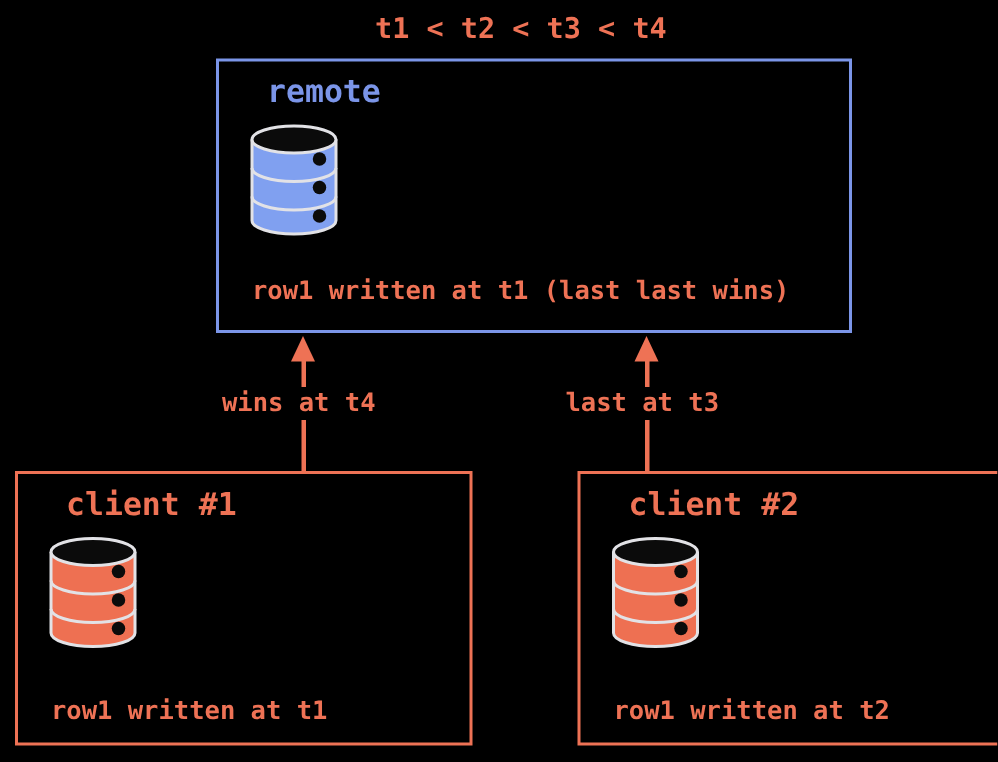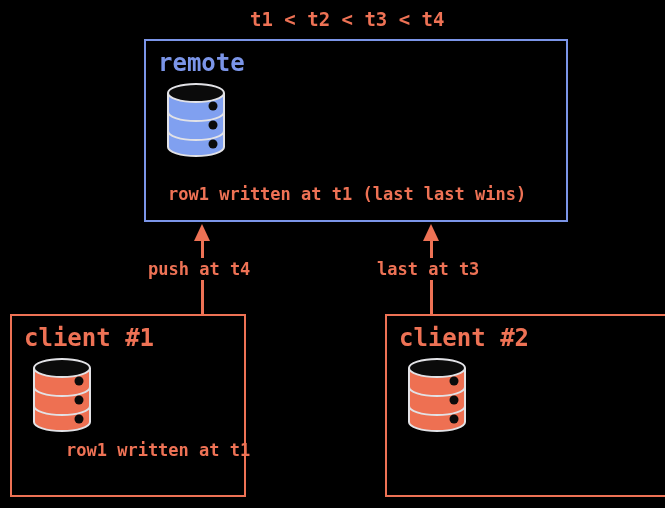--- a/index.html
+++ b/index.html
@@ -34,27 +34,27 @@
     top:39px;
     width:424px;
     height:183px;
     border-color:var(--blue,#7b95e8);
   }
   .client{
     top:314px;
     height:183px;
     border-color:var(--coral,#ee7255);
   }
-  #client1{left:10px;width:236px;}
+  #client1{left:10px;width:305px;}
   #client2{left:385px;width:284px;}
   .box-label{
     position:absolute;
-    left:12px;
+    left:32px;
     top:8px;
-    font-size:24px;
+    font-size:21px;
     white-space:pre;
   }
   .remote .box-label{color:var(--blue,#7b95e8);}
   .client .box-label{color:var(--coral,#ee7255);}
   .db{
     position:absolute;
     left:19px;
     top:40px;
   }
   .db-top{fill:#0b0b0b;stroke:#e2e2e6;stroke-width:2;}
@@ -64,21 +64,21 @@
   .db-line{fill:none;stroke:#e2e2e6;stroke-width:2;}
   .db-dot{fill:#0b0b0b;}
   .note{
     position:absolute;
     left:22px;
     font-size:17px;
     color:var(--coral,#ee7255);
     white-space:pre;
   }
   .remote .note{top:143px;}
-  .client .note{top:124px;margin-left:32px;}
+  .client .note{top:148px;}
   .arrow{
     position:absolute;
     top:224px;
     width:16px;
     height:90px;
   }
   #arrow-left{left:194px;}
   #arrow-right{left:423px;}
   .arrow .head{
     width:0;height:0;
@@ -125,21 +125,21 @@
       <circle class="db-dot" cx="48" cy="44" r="4.5"></circle>
       <circle class="db-dot" cx="48" cy="63" r="4.5"></circle>
     </svg>
     <div class="note">row1 written at t1 (last last wins)</div>
   </div>
 
   <div class="arrow" id="arrow-left">
     <div class="head"></div>
     <div class="shaft"></div>
   </div>
-  <div class="arrow-label" id="push-label-left">push at t4</div>
+  <div class="arrow-label" id="push-label-left">wins at t4</div>
 
   <div class="arrow" id="arrow-right">
     <div class="head"></div>
     <div class="shaft"></div>
   </div>
   <div class="arrow-label" id="push-label-right">last at t3</div>
 
   <div class="box client" id="client1">
     <div class="box-label">client #1</div>
     <svg class="db coral" width="62" height="78" viewBox="0 0 62 78">
@@ -158,15 +158,16 @@
     <div class="box-label">client #2</div>
     <svg class="db coral" width="62" height="78" viewBox="0 0 62 78">
       <path class="db-body" d="M3 12 V66 A28 9 0 0 0 59 66 V12"></path>
       <ellipse class="db-top" cx="31" cy="12" rx="28" ry="9"></ellipse>
       <path class="db-line" d="M3 31 A28 9 0 0 0 59 31"></path>
       <path class="db-line" d="M3 50 A28 9 0 0 0 59 50"></path>
       <circle class="db-dot" cx="48" cy="25" r="4.5"></circle>
       <circle class="db-dot" cx="48" cy="44" r="4.5"></circle>
       <circle class="db-dot" cx="48" cy="63" r="4.5"></circle>
     </svg>
+    <div class="note">row1 written at t2</div>
   </div>
 
 </div>
 
 </body></html>

